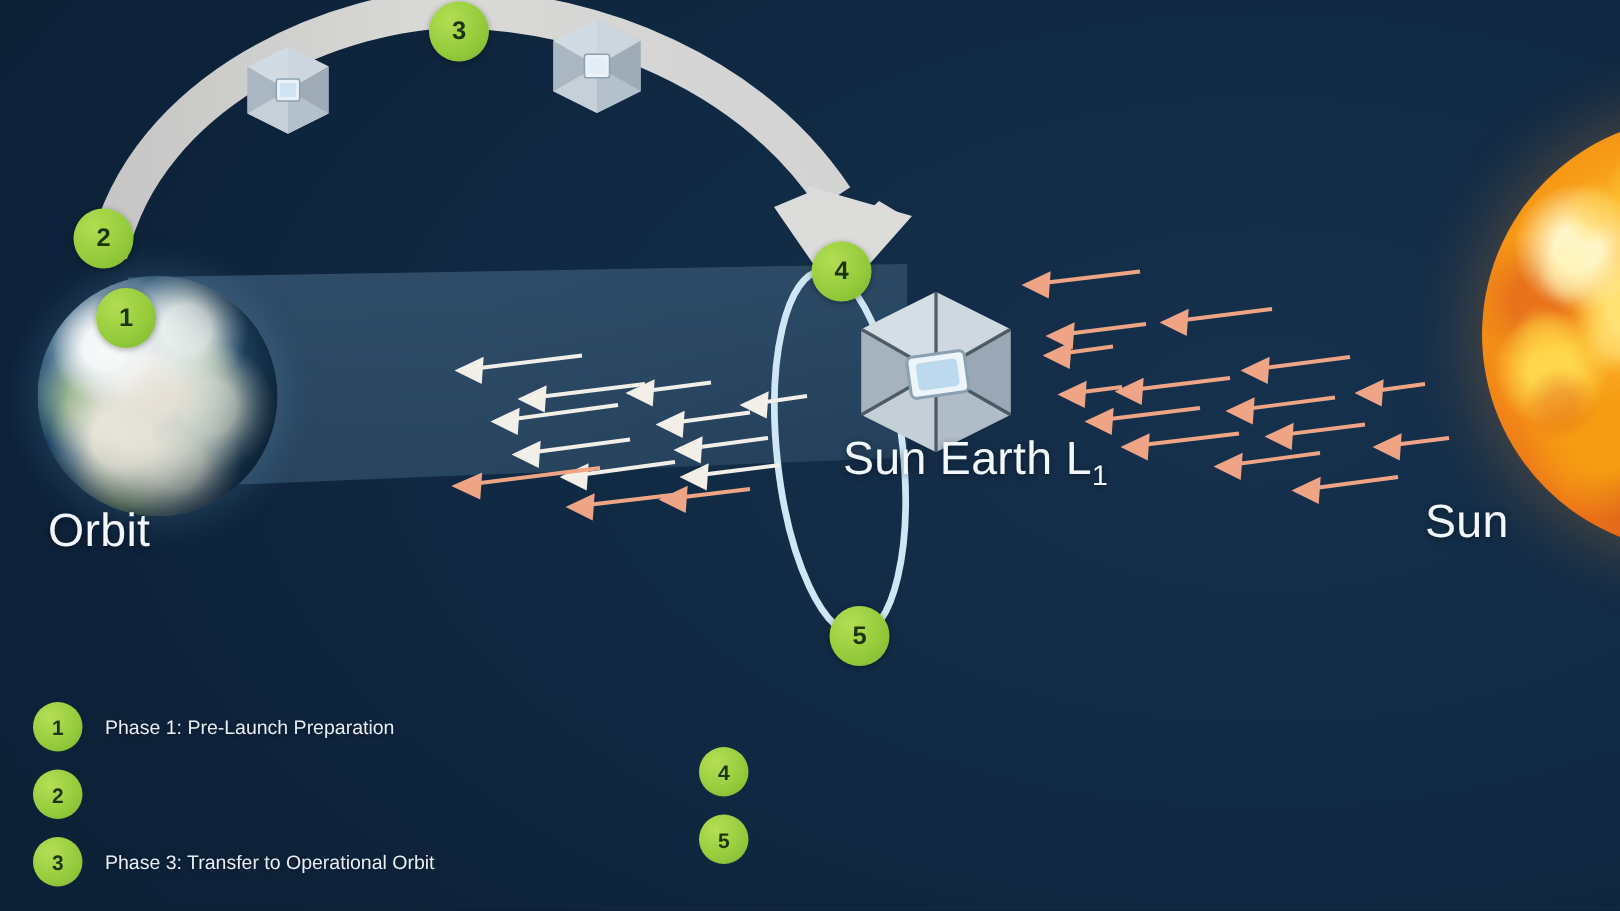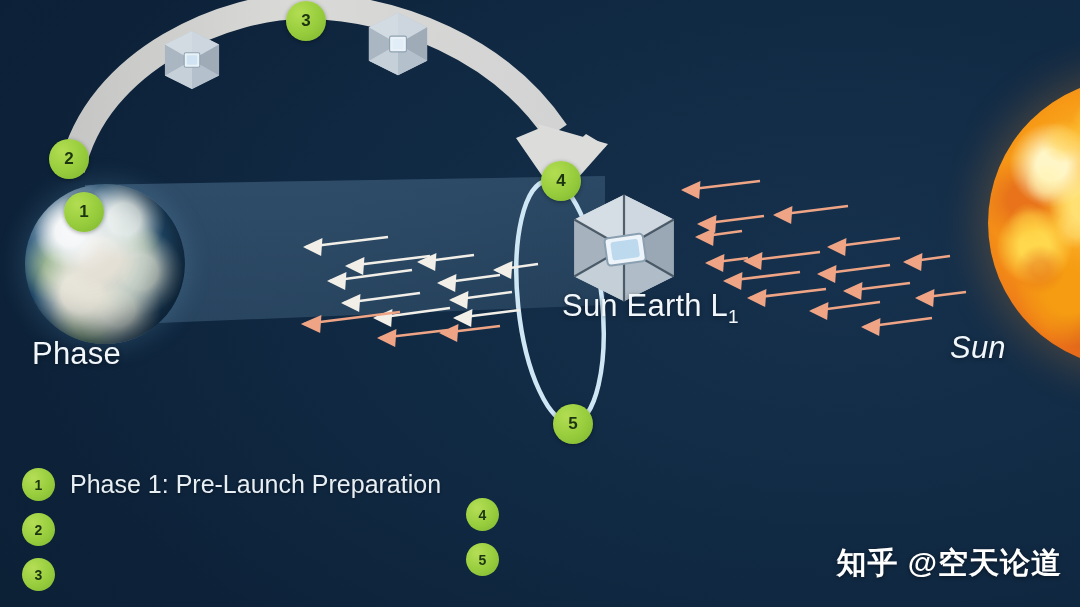--- a/index.html
+++ b/index.html
@@ -90,21 +90,21 @@
   }
   
   .legend-row{display:flex;align-items:center;margin-bottom:12px;}
   .legend-dot{
     width:33px;height:33px;border-radius:50%;flex:0 0 33px;
     background:radial-gradient(circle at 34% 30%,#b5de56 0%,#97cd3d 55%,#7fb630 100%);
     color:#1c3510;font-size:14px;font-weight:600;
     display:flex;align-items:center;justify-content:center;
   }
   .legend-text{
-    margin-left:15px;color:#e7eef4;font-size:25px;white-space:nowrap;
+    margin-left:15px;color:#e7eef4;font-size:13px;white-space:nowrap;
     text-shadow:0 1px 3px rgba(0,0,0,.4);
   }
   #legend-left{position:absolute;left:22px;top:468px;}
   #legend-right{position:absolute;left:466px;top:498px;}
   
   .watermark{
     position:absolute;right:18px;top:543px;color:#ffffff;font-size:30px;
     font-weight:700;letter-spacing:1px;white-space:nowrap;
     text-shadow:0 1px 4px rgba(0,0,0,.5);
   }
@@ -301,23 +301,23 @@
         <line x1="0" y1="0" x2="54" y2="31"></line>
         <line x1="0" y1="0" x2="0" y2="58"></line>
         <line x1="0" y1="0" x2="-54" y2="31"></line>
         <line x1="0" y1="0" x2="-54" y2="-31"></line>
       </g>
       <rect x="-20" y="-13" width="42" height="30" rx="4" fill="#eef5fa" stroke="#8ba0b1" stroke-width="2.2" transform="rotate(-8)"></rect>
       <rect x="-14" y="-8" width="30" height="20" rx="3" fill="#bcd9ee" transform="rotate(-8)"></rect>
     </g>
   </svg>
 
-  <div class="big-label" style="left:32px;top:336px;">Phase</div>
-
-  <div class="big-label" style="left:950px;top:330px;font-style:italic;">Sun</div>
+  <div class="big-label" style="left:32px;top:336px;">Orbit</div>
+
+  <div class="big-label" style="left:950px;top:330px;">Sun</div>
 
   <div class="big-label" style="left:562px;top:288px;">
     <span>Sun Earth L</span><sub>1</sub>
   </div>
 
   <div class="marker" style="left:64px;top:192px;">1</div>
   <div class="marker" style="left:49px;top:139px;">2</div>
   <div class="marker" style="left:286px;top:1px;">3</div>
   <div class="marker" style="left:541px;top:161px;">4</div>
   <div class="marker" style="left:553px;top:404px;">5</div>
@@ -325,27 +325,27 @@
   <div id="legend-left">
     <div class="legend-row">
       <div class="legend-dot">1</div>
       <div class="legend-text">Phase 1: Pre-Launch Preparation</div>
     </div>
     <div class="legend-row">
       <div class="legend-dot">2</div>
     </div>
     <div class="legend-row">
       <div class="legend-dot">3</div>
+      <div class="legend-text">Phase 3: Transfer to Operational Orbit</div>
     </div>
   </div>
 
   <div id="legend-right">
     <div class="legend-row">
       <div class="legend-dot">4</div>
     </div>
     <div class="legend-row">
       <div class="legend-dot">5</div>
     </div>
   </div>
 
-  <div class="watermark">知乎 @空天论道</div>
 
 </div>
 
 </body></html>

